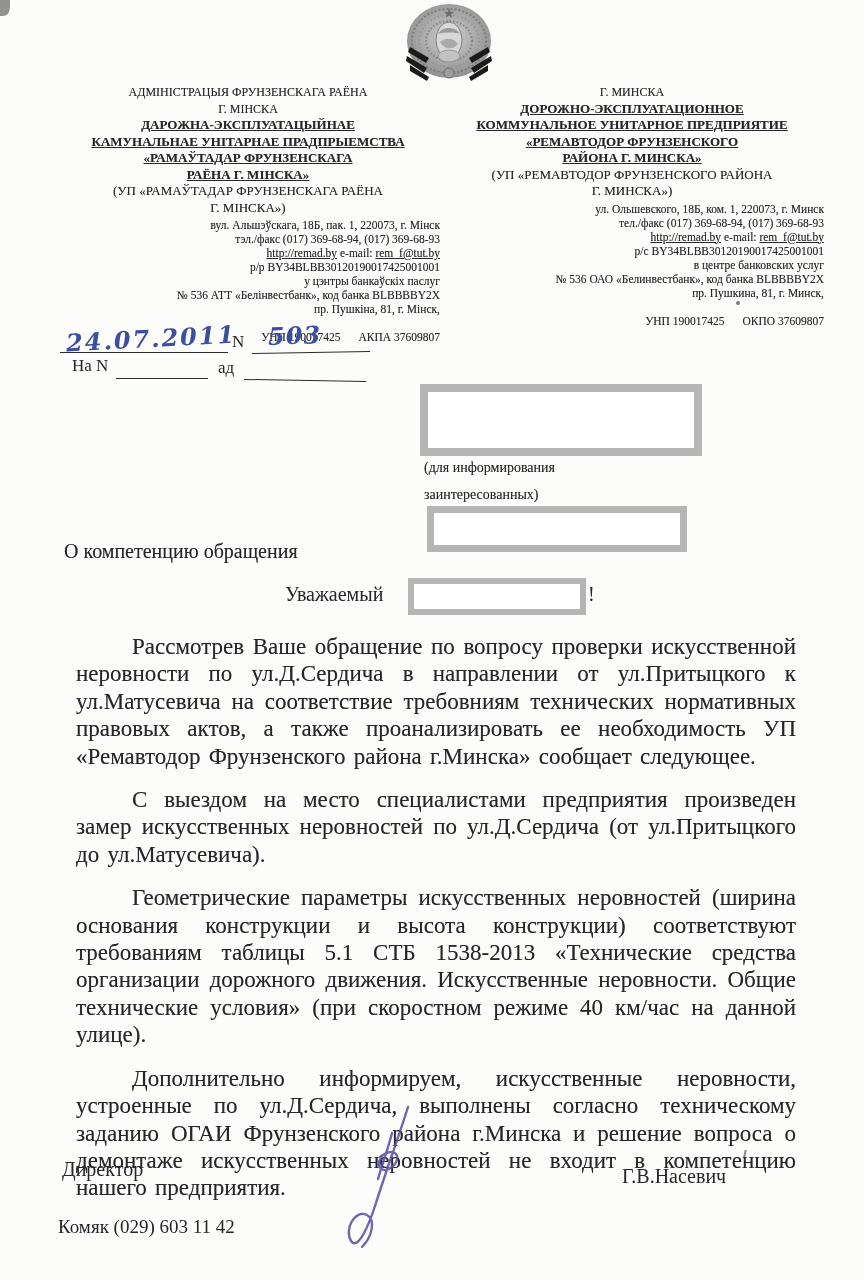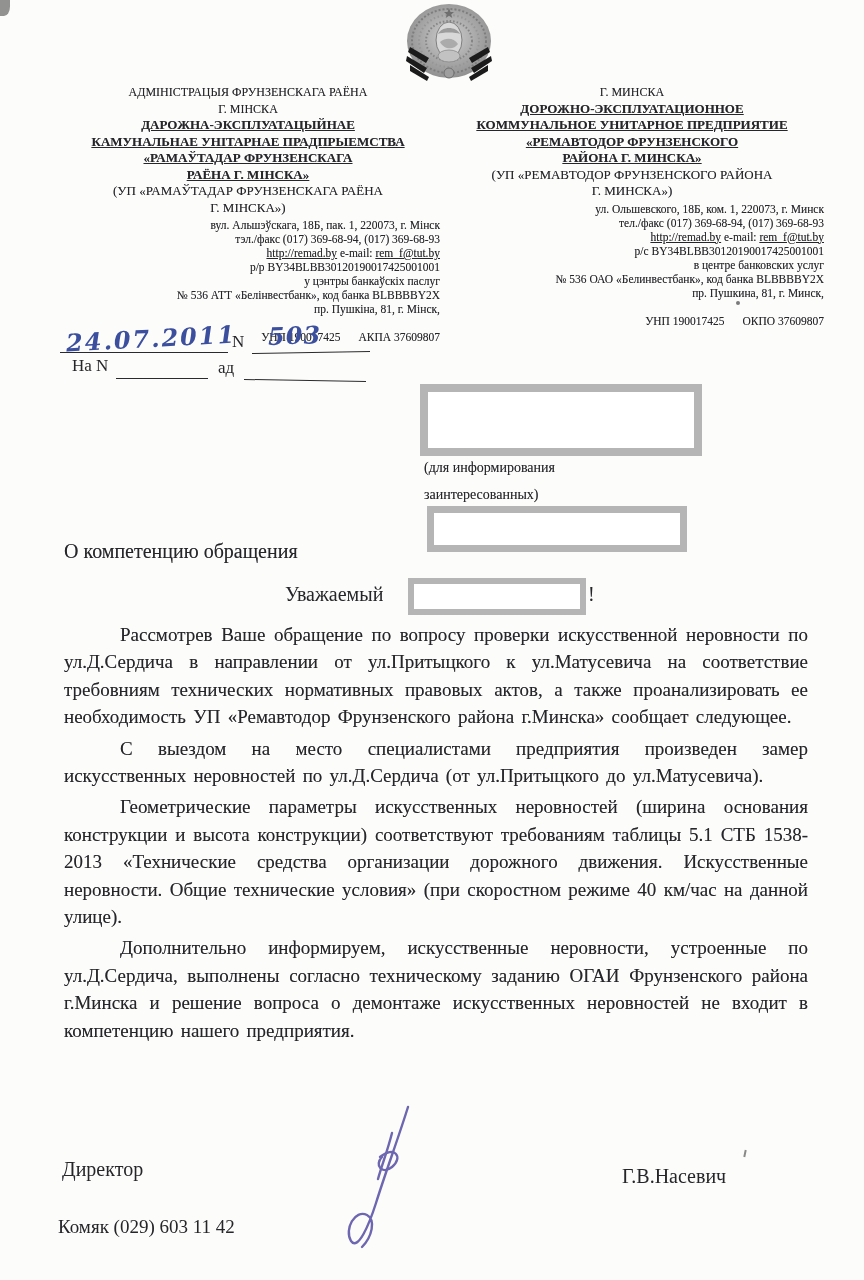--- a/index.html
+++ b/index.html
@@ -46,21 +46,21 @@
   
   .note{position:absolute;left:424px;top:454px;font-size:14px;line-height:27px;
         text-shadow:0 0 .5px rgba(40,40,50,.4);}
   .subject{position:absolute;left:64px;top:540px;font-size:20px;
         text-shadow:0 0 .5px rgba(40,40,50,.4);}
   .salut{position:absolute;left:285px;top:583px;font-size:20px;}
   .salut-suffix{position:absolute;left:588px;top:583px;font-size:20px;}
   
   .body-text{position:absolute;left:60px;top:617px;width:752px;
         text-shadow:0 0 .5px rgba(40,40,50,.4);}
-  .body-text p{margin:4px;font-size:19px;line-height:27.4px;
+  .body-text p{margin:16px;font-size:23px;line-height:27.4px;
         text-align:justify;text-indent:56px;word-spacing:2.5px;}
   
   .sig-title{position:absolute;left:62px;top:1158px;font-size:20px;}
   .sig-name{position:absolute;left:622px;top:1165px;font-size:20px;}
   .sig-scribble{position:absolute;left:322px;top:1105px;width:115px;height:160px;}
   .executor{position:absolute;left:58px;top:1216px;font-size:19px;}
   
   .speck-corner{position:absolute;left:0;top:0;width:10px;height:16px;
         background:#3a3a3a;opacity:.55;border-radius:0 0 60% 0;}
   .speck-dot{position:absolute;left:736px;top:301px;width:4px;height:4px;

